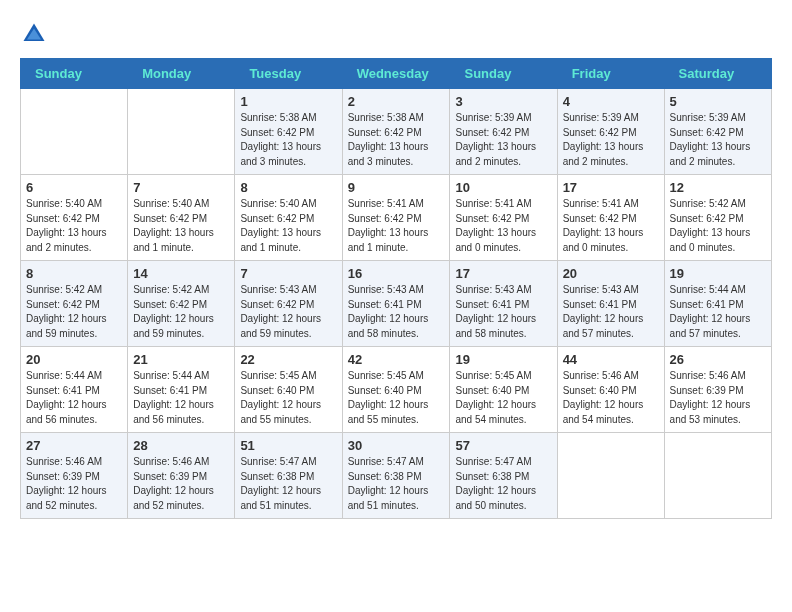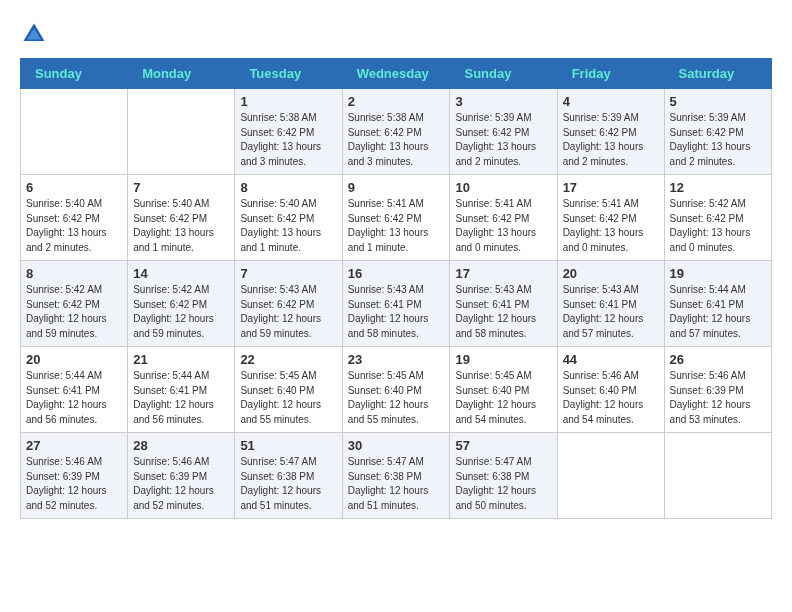--- a/index.html
+++ b/index.html
@@ -219,21 +219,21 @@
         </td>
         <td>
           <span class="day-number">21</span>
           <div class="day-info">Sunrise: 5:44 AM<br>Sunset: 6:41 PM<br>Daylight: 12 hours and 56 minutes.</div>
         </td>
         <td>
           <span class="day-number">22</span>
           <div class="day-info">Sunrise: 5:45 AM<br>Sunset: 6:40 PM<br>Daylight: 12 hours and 55 minutes.</div>
         </td>
         <td>
-          <span class="day-number">23</span>
+          <span class="day-number">42</span>
           <div class="day-info">Sunrise: 5:45 AM<br>Sunset: 6:40 PM<br>Daylight: 12 hours and 55 minutes.</div>
         </td>
         <td>
           <span class="day-number">19</span>
           <div class="day-info">Sunrise: 5:45 AM<br>Sunset: 6:40 PM<br>Daylight: 12 hours and 54 minutes.</div>
         </td>
         <td>
           <span class="day-number">44</span>
           <div class="day-info">Sunrise: 5:46 AM<br>Sunset: 6:40 PM<br>Daylight: 12 hours and 54 minutes.</div>
         </td>

